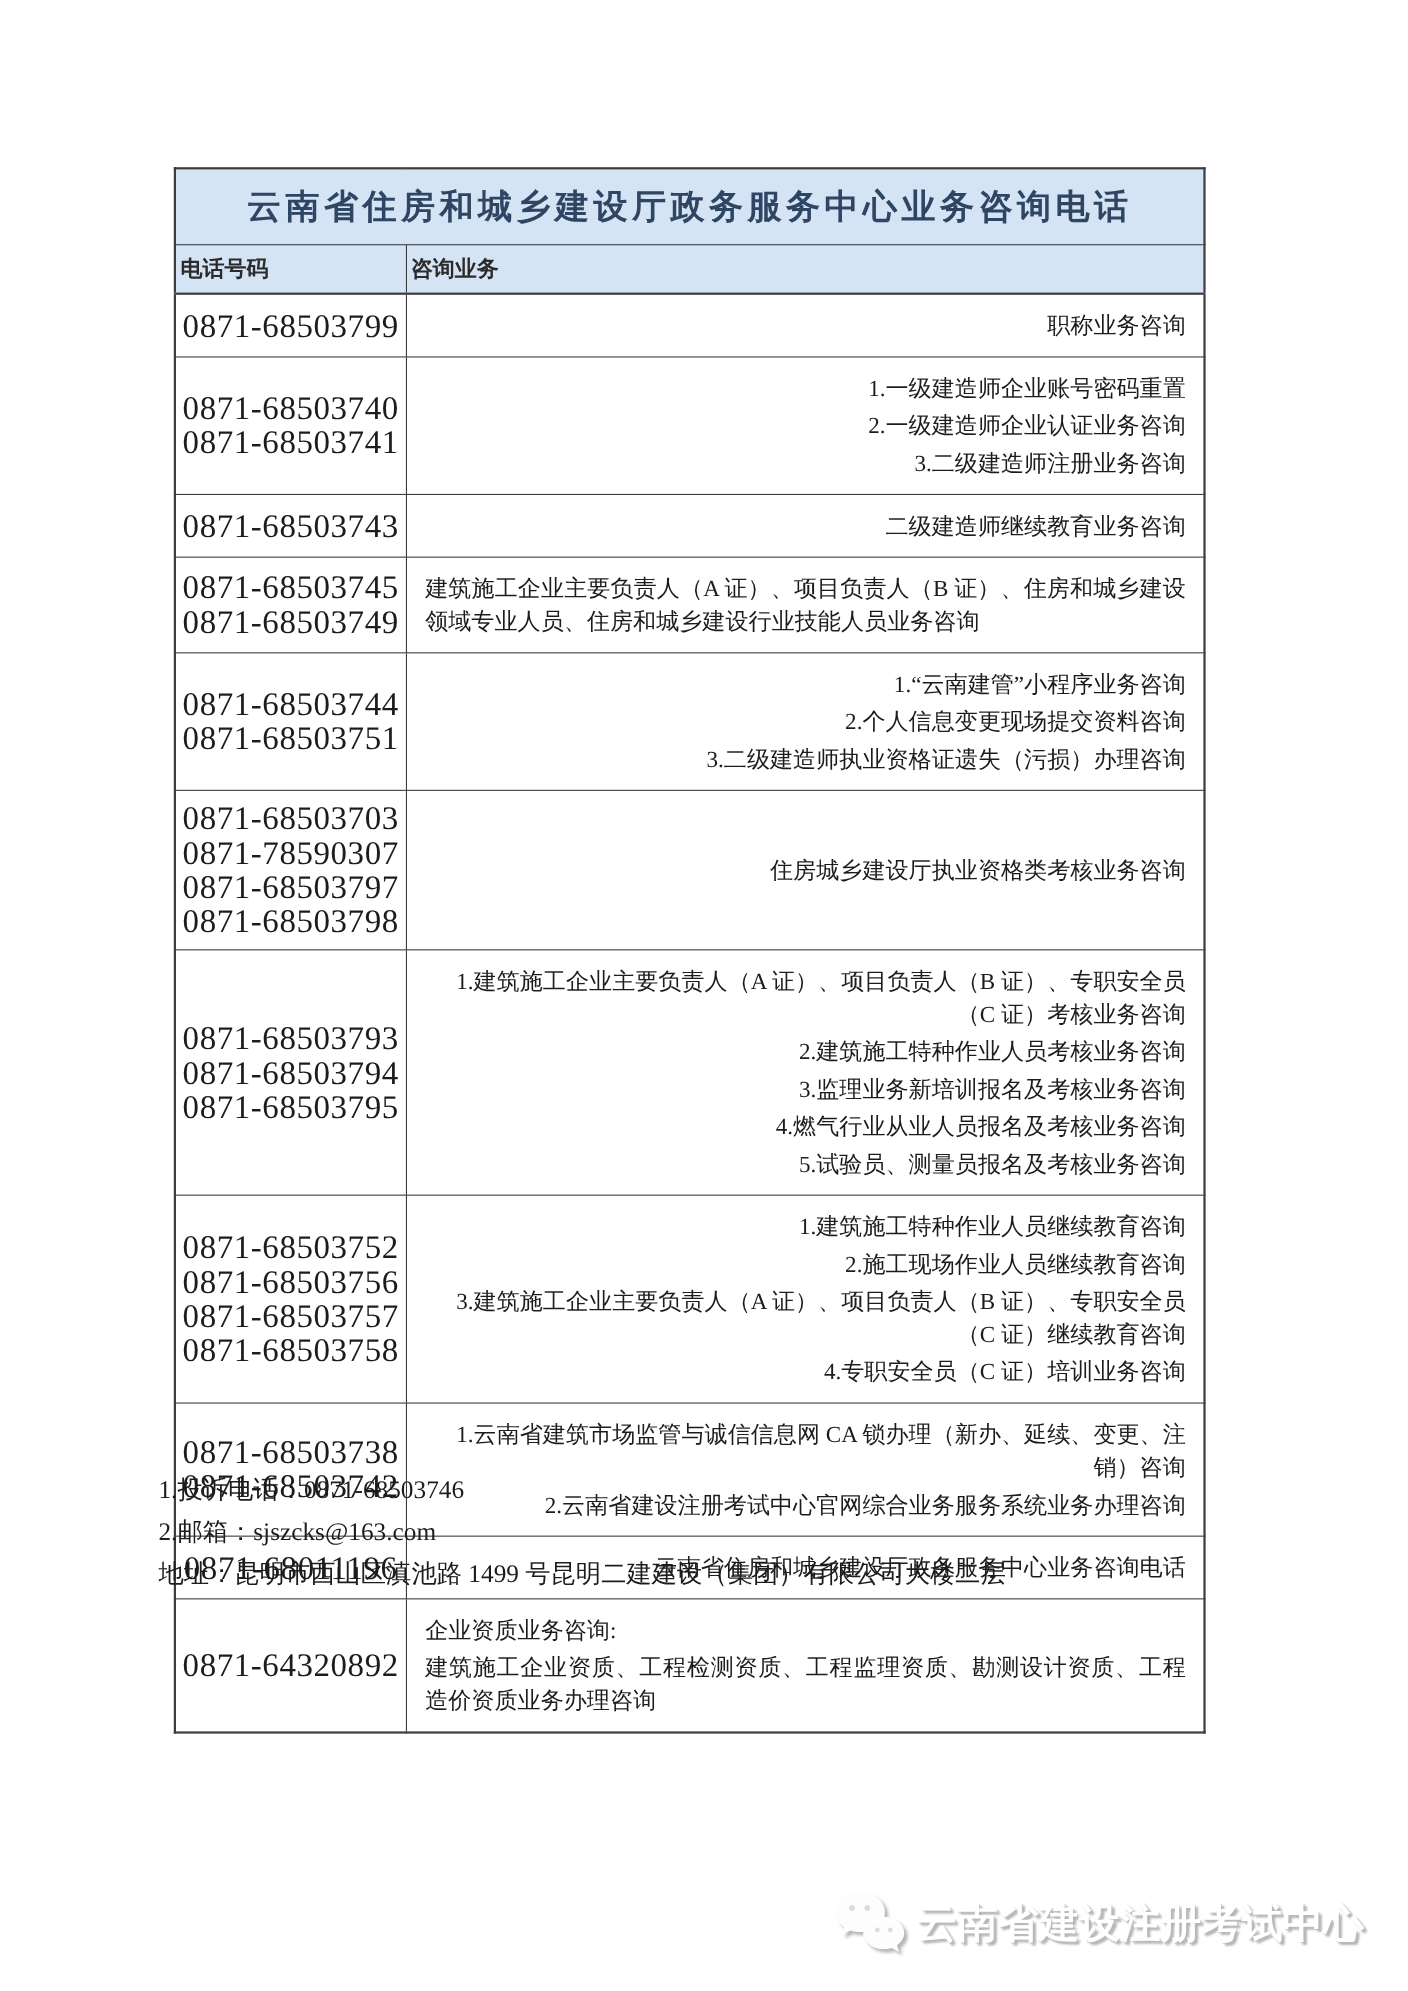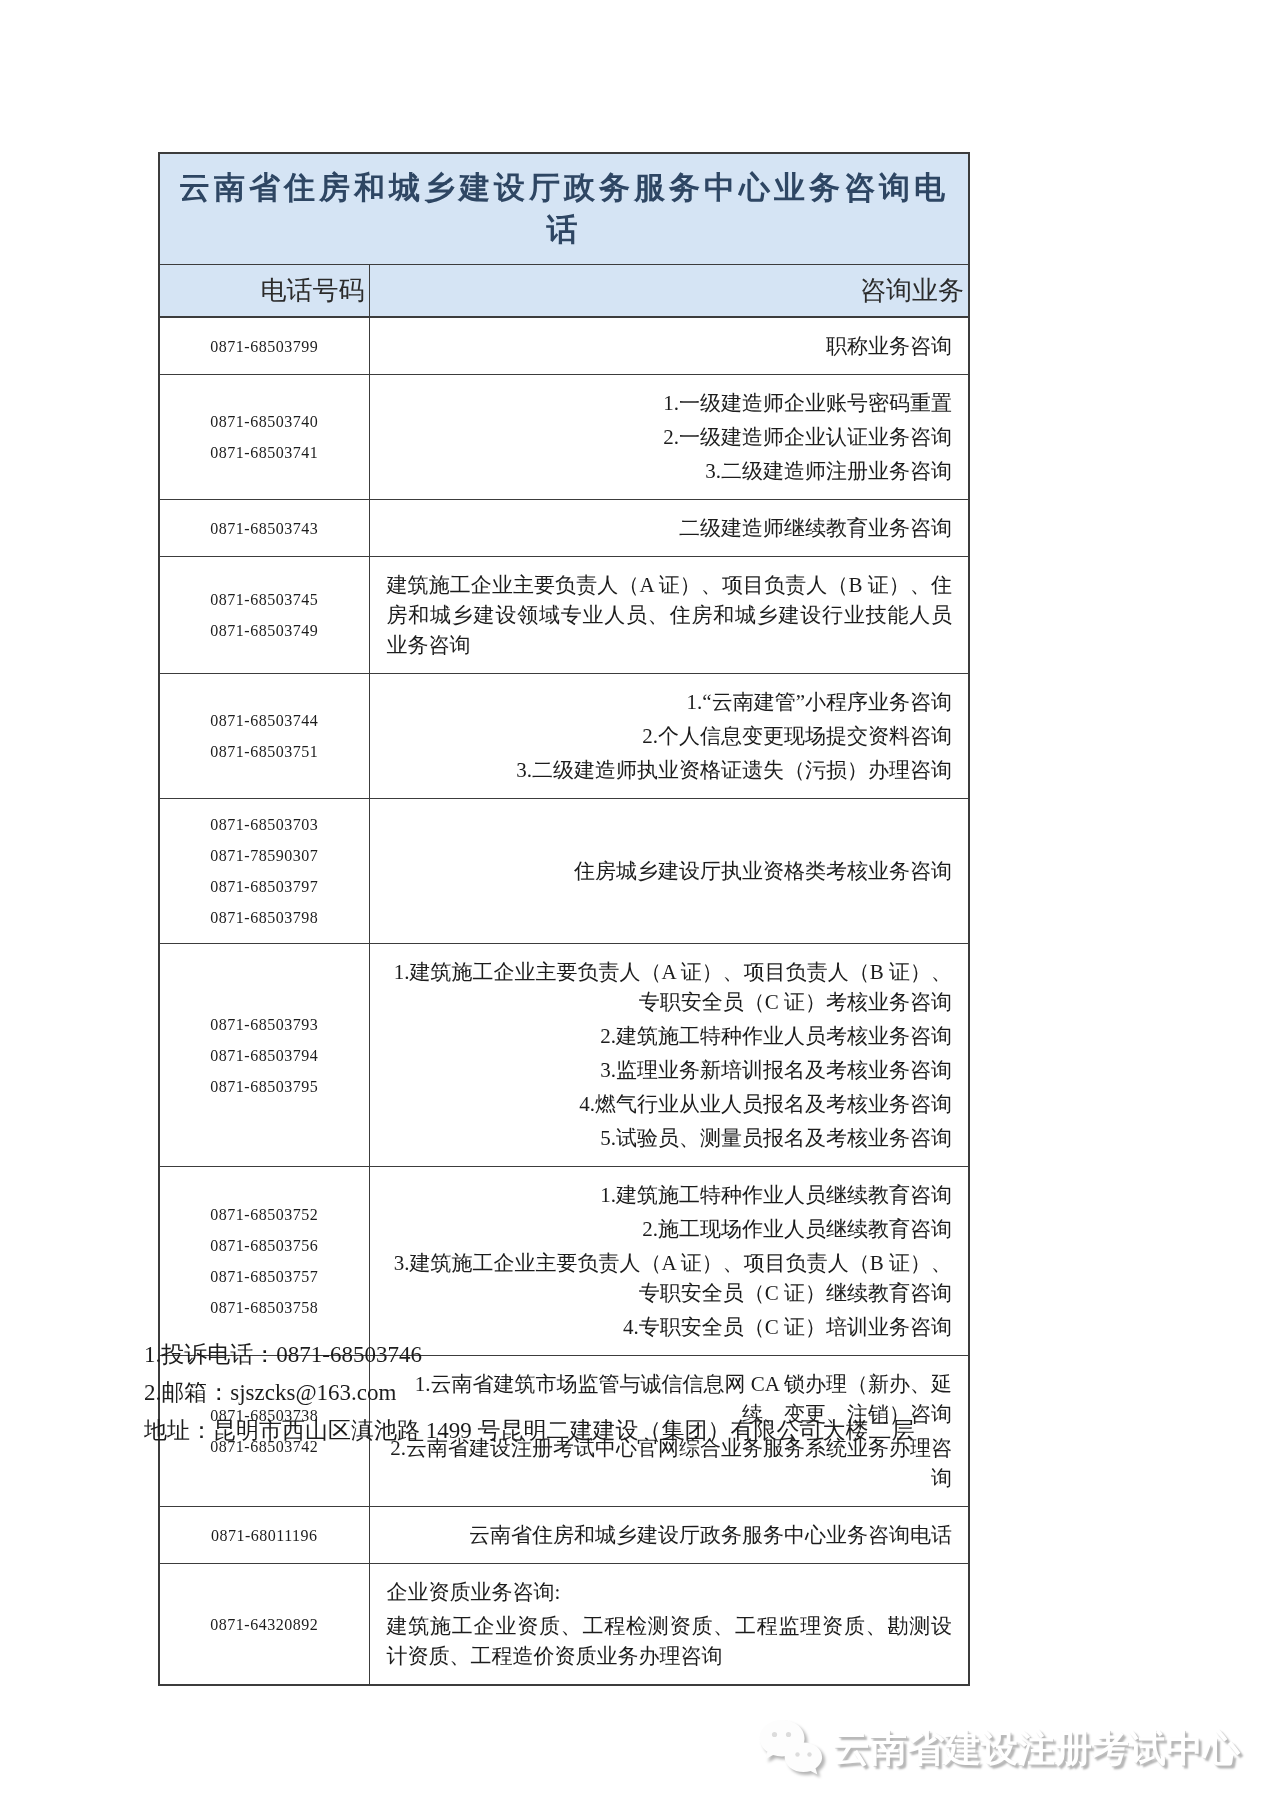--- a/index.html
+++ b/index.html
@@ -10,42 +10,42 @@
     --wm-shadow:#b5b5b5;
   }
   *{box-sizing:border-box;}
   html,body{margin:0;padding:0;}
   body{
     width:1280px;height:1810px;position:relative;background:#ffffff;
     font-family:"Liberation Serif","DejaVu Serif",serif;
     color:var(--body-text);overflow:hidden;
   }
   .doc-table{
-    position:absolute;left:158px;top:152px;width:812px;
+    position:absolute;left:158px;top:152px;width:938px;
     border-collapse:collapse;table-layout:fixed;
     border:2px solid var(--border);
   }
   .doc-table th,.doc-table td{border:1px solid var(--border);}
   .title-row th{
     background:var(--panel-blue);
     color:var(--title-text);
     font-size:31px;font-weight:bold;letter-spacing:4px;
     text-align:center;padding:13px 6px;
   }
   .header-row th{
     background:var(--panel-blue);
-    color:#2b2b2b;font-size:26px;font-weight:normal;
-    text-align:right;padding:8px 4px;
+    color:#2b2b2b;font-size:20px;font-weight:bold;
+    text-align:left;padding:8px 4px;
     border-bottom:2px solid var(--border);
   }
   .phone-cell{
     text-align:center;vertical-align:middle;padding:10px 4px;
   }
   .phone{
-    font-size:16px;line-height:31px;letter-spacing:0.5px;white-space:nowrap;
+    font-size:30px;line-height:31px;letter-spacing:0.5px;white-space:nowrap;
   }
   .svc-cell{
     vertical-align:middle;padding:9px 16px 9px 17px;
   }
   .svc-line{
     font-size:21px;line-height:30px;margin:4px 0;text-align:right;
   }
   .svc-line.hang{
     padding-left:1.55em;text-indent:-1.55em;
   }

